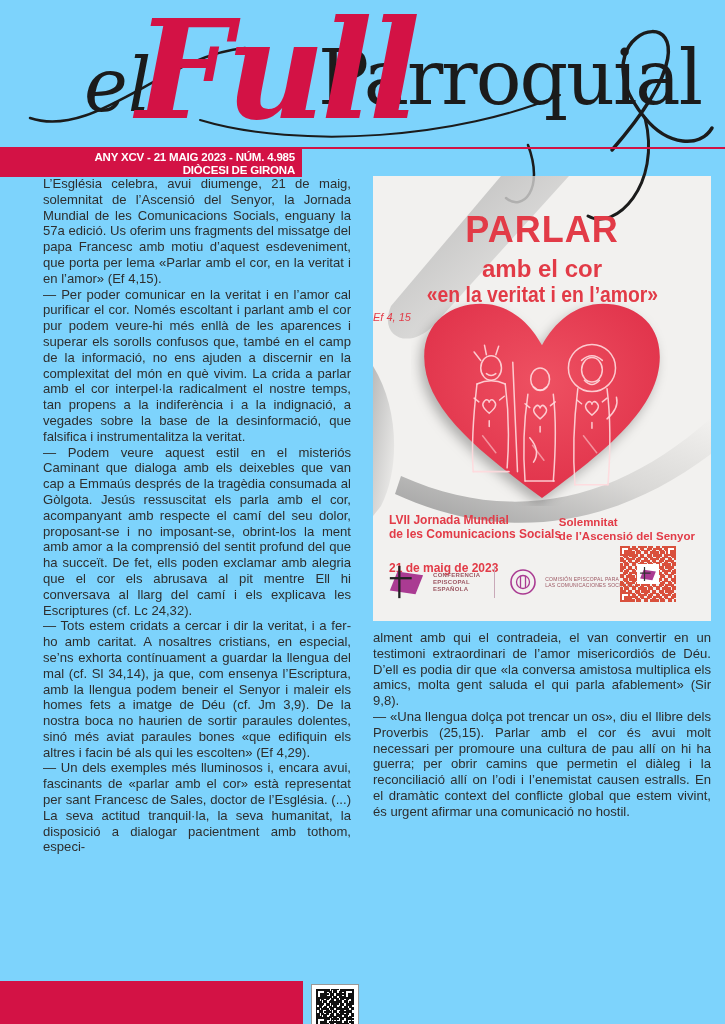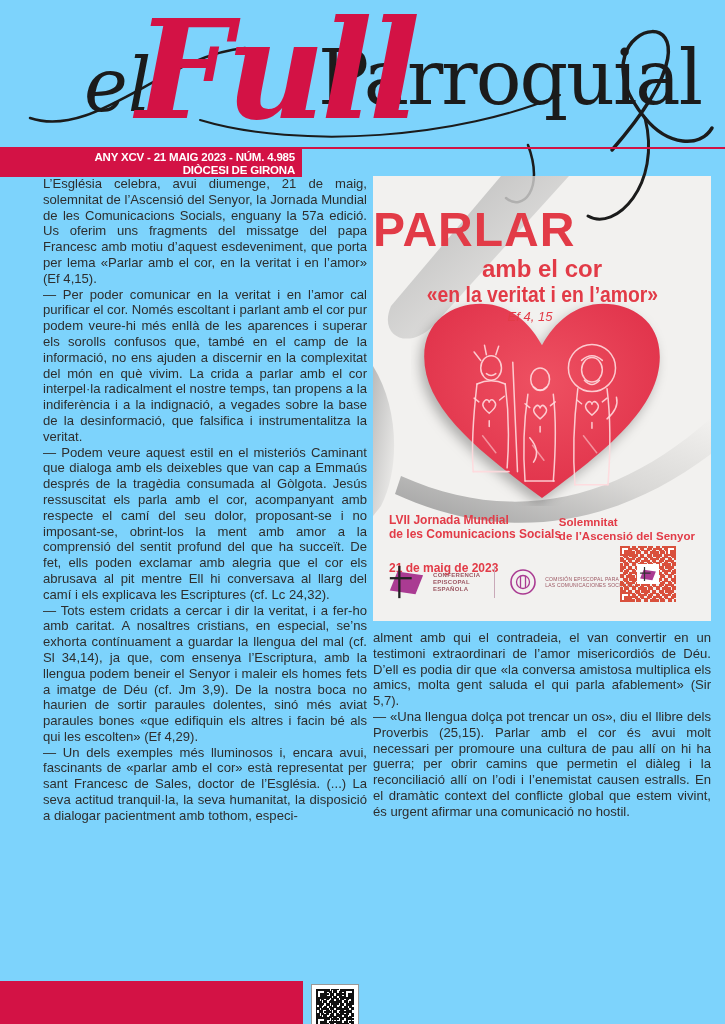--- a/index.html
+++ b/index.html
@@ -50,53 +50,53 @@
     font-weight:bold;font-size:11.5px;line-height:12.5px;
     letter-spacing:-0.2px;
   }
   
   .article-title{
     margin:61px 0 27px 43px;
     font-size:31px;font-weight:bold;color:#111;
     letter-spacing:0px;line-height:32px;
   }
   .content{
-    display:flex;gap:6px;
+    display:flex;gap:22px;
     padding:0 14px 0 43px;
   }
   .col{color:var(--text-color);}
   .col p{
     font-size:13.1px;line-height:15.8px;
     text-align:justify;
   }
   .col-left{width:324px;}
   .col-right{width:338px;}
   
   .poster{
     position:relative;width:338px;height:445px;
     background:#f2f1ef;overflow:hidden;margin-bottom:9px;
   }
   .poster-curl{position:absolute;left:0;top:0;z-index:1;}
   .poster-headline{
     position:relative;z-index:3;margin-top:29px;
-    text-align:left;color:var(--poster-red);
-    font-weight:bold;font-size:48px;line-height:50px;letter-spacing:1px;
+    text-align:center;color:var(--poster-red);
+    font-weight:bold;font-size:36px;line-height:50px;letter-spacing:1px;
   }
   .poster-sub1{
     position:relative;z-index:3;text-align:center;color:var(--poster-red);
     font-weight:bold;font-size:24px;line-height:27px;
   }
   .poster-sub2{
     position:relative;z-index:3;text-align:center;color:var(--poster-red);
     font-weight:bold;font-size:22px;line-height:26px;white-space:nowrap;
   }
   .condensed{display:inline-block;transform:scaleX(.88);transform-origin:center;}
   .poster-verse{
-    position:relative;z-index:3;text-align:center;margin-right:24px;
-    color:var(--poster-red);font-style:italic;font-size:13px;line-height:18px;
+    position:relative;z-index:3;text-align:left;margin-right:24px;
+    color:var(--poster-red);font-style:italic;font-size:11px;line-height:18px;
   }
   .heart-wrap{position:absolute;left:38px;top:118px;z-index:2;}
   .poster-event{
     position:absolute;left:16px;top:338px;z-index:3;
     color:var(--poster-red);font-weight:bold;font-size:12px;line-height:13.5px;
   }
   .poster-event .date{margin-top:21px;}
   .poster-solemnity{
     position:absolute;right:16px;top:340px;z-index:3;
     color:var(--poster-red);font-weight:bold;font-size:11.5px;line-height:13.5px;
@@ -290,21 +290,21 @@
           <div class="center-logo">
             <svg width="18" height="14" viewBox="0 0 20 16">
               <polygon points="5,3 19,5 15,15 1,13" fill="#aa3b92"></polygon>
               <line x1="6" y1="0" x2="6" y2="16" stroke="#333" stroke-width="1.4"></line>
               <line x1="1" y1="7" x2="13" y2="7" stroke="#333" stroke-width="1.4"></line>
             </svg>
           </div>
         </div>
       </div>
 
-      <p>alment amb qui el contradeia, el van convertir en un testimoni extraordinari de l’amor misericordiós de Déu. D’ell es podia dir que «la conversa amistosa multiplica els amics, molta gent saluda el qui parla afablement» (Sir 5,7).</p>
+      <p>alment amb qui el contradeia, el van convertir en un testimoni extraordinari de l’amor misericordiós de Déu. D’ell es podia dir que «la conversa amistosa multiplica els amics, molta gent saluda el qui parla afablement» (Sir 9,8).</p>
       <p>— «Una llengua dolça pot trencar un os», diu el llibre dels Proverbis (25,15). Parlar amb el cor és avui molt necessari per promoure una cultura de pau allí on hi ha guerra; per obrir camins que permetin el diàleg i la reconciliació allí on l’odi i l’enemistat causen estralls. En el dramàtic context del conflicte global que estem vivint, és urgent afirmar una comunicació no hostil.</p>
     </div>
   </div>
 
   <div class="footer-bar"></div>
   <div class="footer-qr">
     <div class="qr-pattern">
       <span class="finder dark tl"></span>
         <span class="finder dark tr"></span>
         <span class="finder dark bl"></span>

